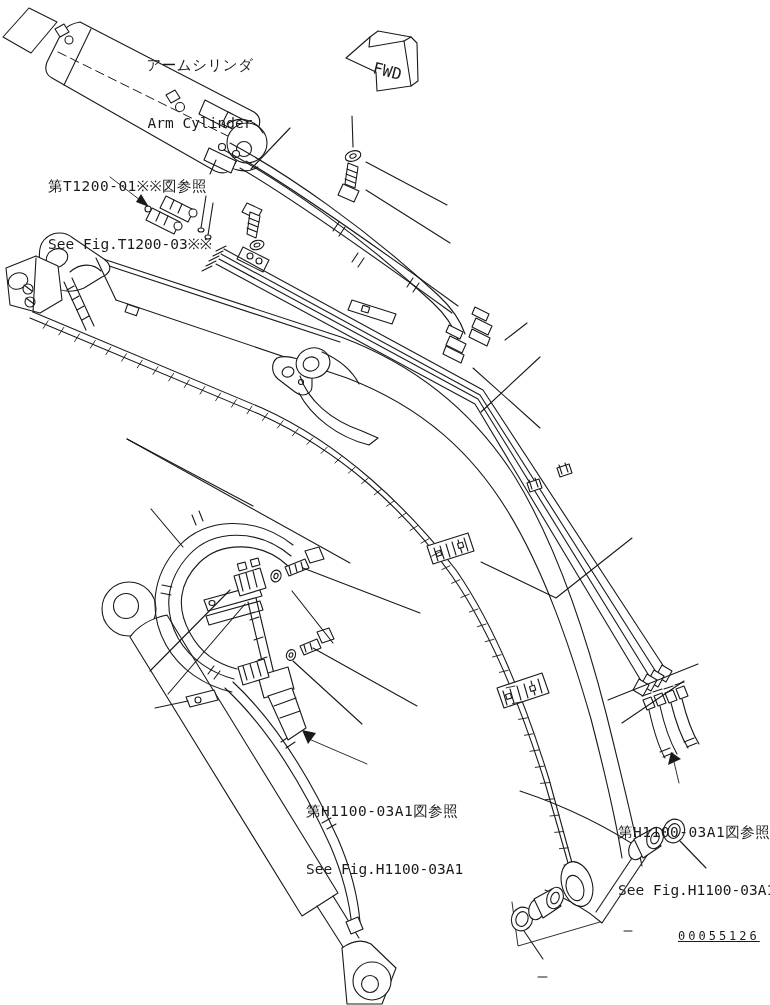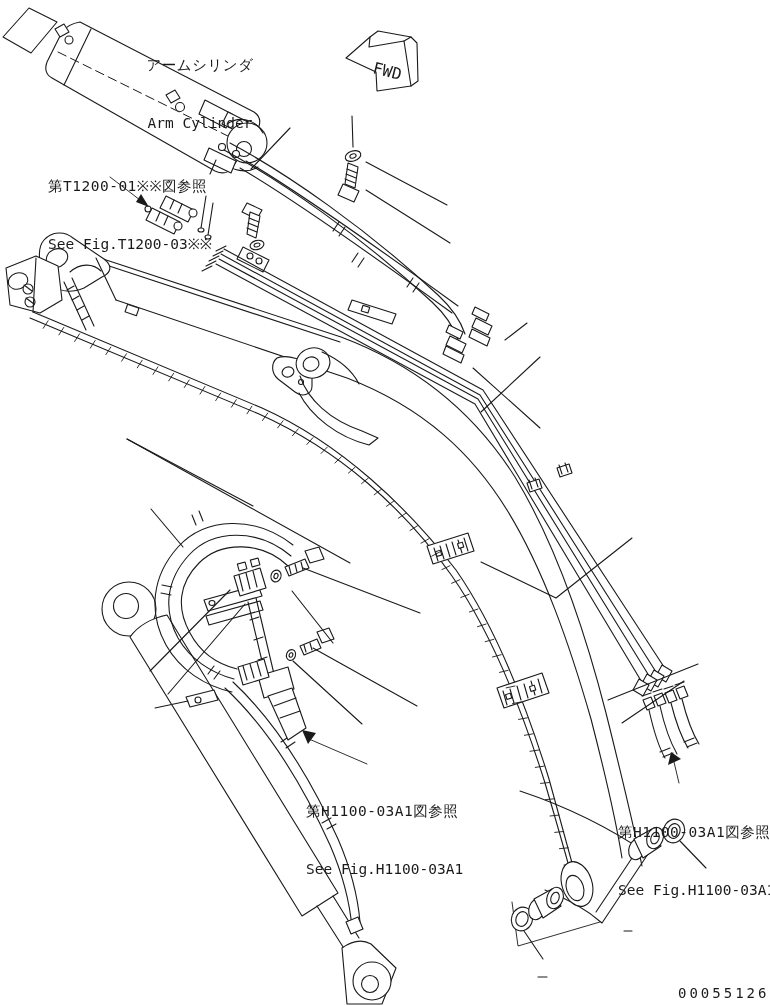--- a/index.html
+++ b/index.html
@@ -10,21 +10,21 @@
   svg *{stroke:var(--line);fill:none;stroke-width:1.1;stroke-linecap:round;stroke-linejoin:round;}
   svg .f{fill:var(--bg);}
   svg .s{fill:var(--line);stroke:none;}
   svg .thin{stroke-width:0.9;}
   svg .dash{stroke-dasharray:9 5;stroke-width:1;}
   svg text{stroke:none;fill:var(--line);font-family:"DejaVu Sans Mono","Liberation Mono",monospace;}
   .lbl{position:absolute;white-space:pre;line-height:1.25;}
   .lbl .jp{font-size:14.5px;letter-spacing:0.5px;}
   .lbl .en{font-size:14.5px;letter-spacing:0px;}
   .center{text-align:center;}
-  #partnum{position:absolute;left:678px;top:985px;font-size:14px;letter-spacing:3px;}
+  #partnum{position:absolute;left:678px;top:929px;font-size:12px;letter-spacing:3px;text-decoration:underline;}
 </style>
 </head>
 <body>
 
 <div id="stage">
 <svg width="770" height="1005" viewBox="0 0 770 1005">
 
   <g>
     <path class="f" d="M3,37 L29,8 L57,22 L31,53 Z"></path>
     <path class="f" d="M80,22 L254,112 Q263,118 258,129 L232,168 Q226,176 215,171 L52,78 Q43,73 47,62 L62,32 Q68,24 80,22 Z"></path>

